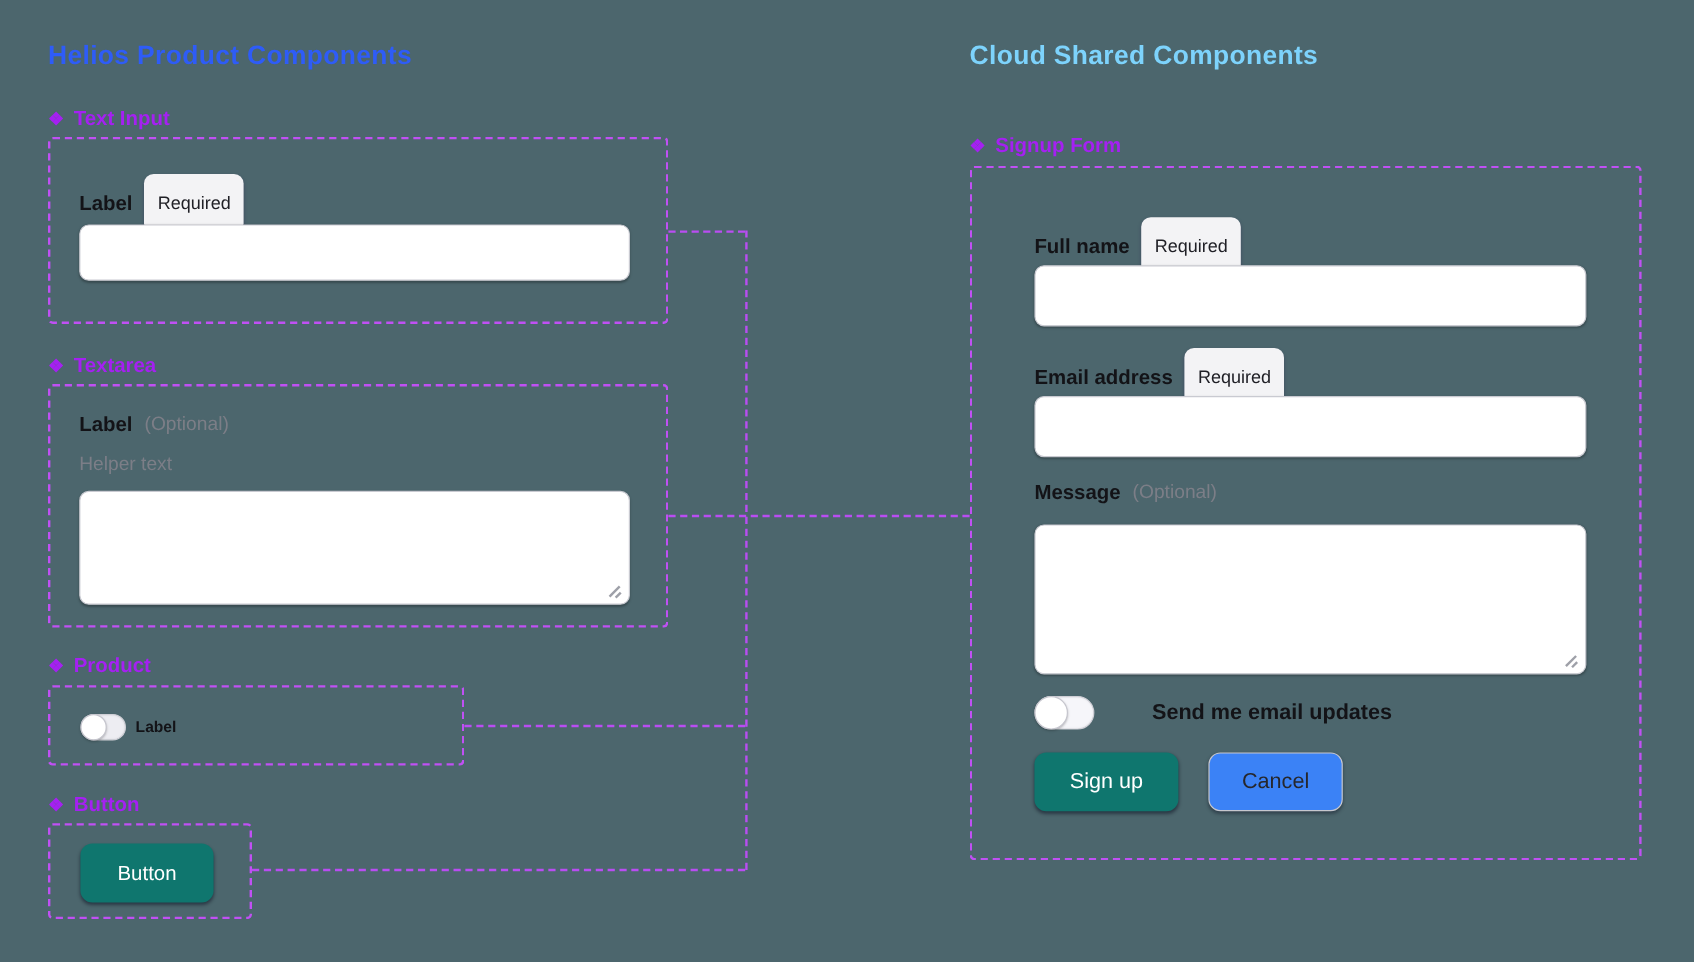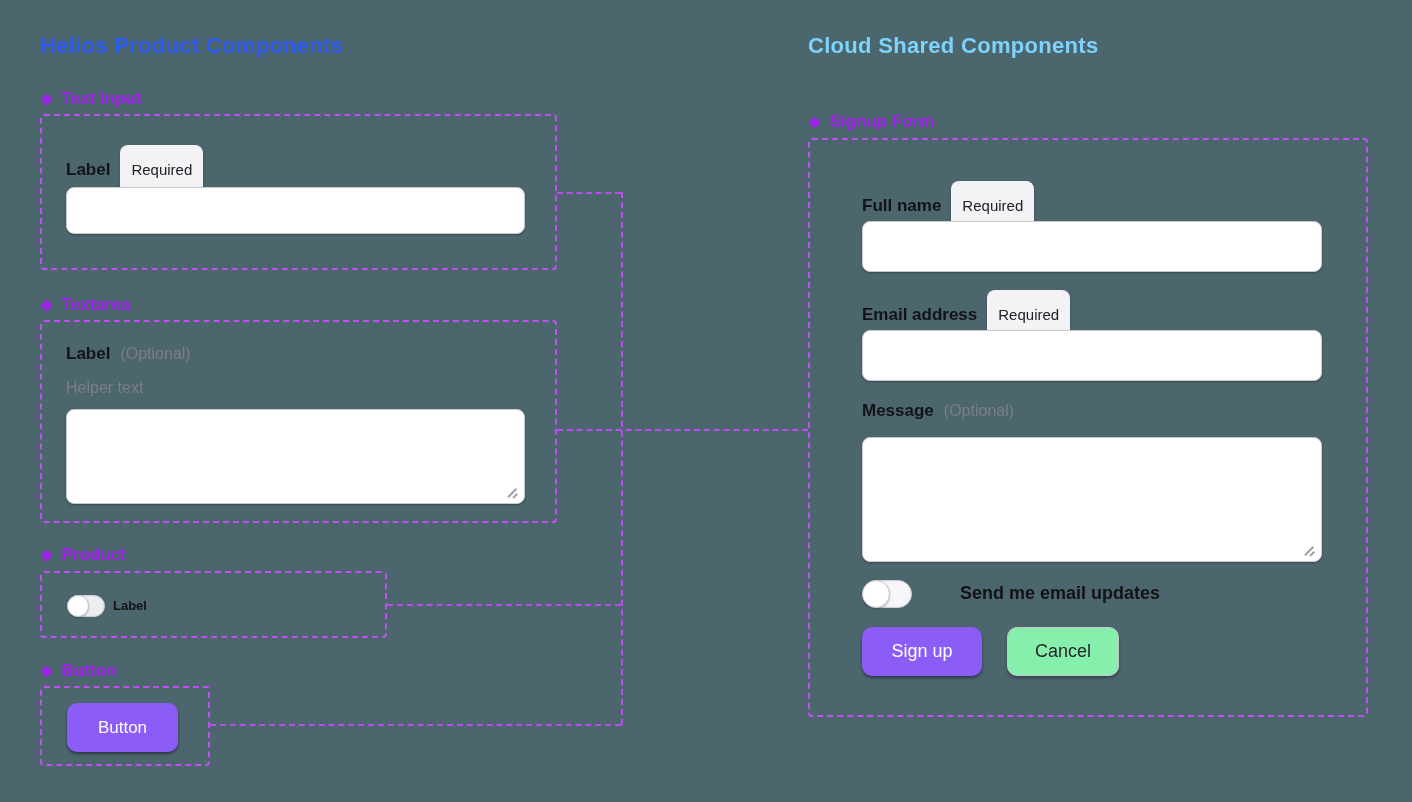--- a/index.html
+++ b/index.html
@@ -50,22 +50,22 @@
   .toggle .knob{position:absolute;left:-1px;top:-1px;background:#FFFFFF;border:1px solid #C6C6CE;
           border-radius:50%;box-shadow:0 1px 2px rgba(0,0,0,.25);box-sizing:border-box;}
   .toggle.sm{width:36px;height:20px;}
   .toggle.sm .knob{width:22px;height:22px;}
   .toggle.lg{width:48px;height:26px;background:#F6F6FA;}
   .toggle.lg .knob{width:28px;height:28px;}
 
   
   .btn{position:absolute;display:flex;align-items:center;justify-content:center;border-radius:10px;
        font-size:17px;cursor:pointer;z-index:3;box-sizing:border-box;}
-  .btn.primary{background:#8b5cf6;color:#FFFFFF;box-shadow:0 2px 3px rgba(0,0,20,.45);border:none;}
-  .btn.secondary{background:#86efac;color:#26272C;border:1px solid #C7C8CE;box-shadow:0 2px 3px rgba(0,0,20,.35);}
+  .btn.primary{background:#0f766e;color:#FFFFFF;box-shadow:0 2px 3px rgba(0,0,20,.45);border:none;}
+  .btn.secondary{background:#3b82f6;color:#26272C;border:1px solid #C7C8CE;box-shadow:0 2px 3px rgba(0,0,20,.35);}
 </style>
 </head>
 <body>
 
 <div class="canvas">
 
   <div class="connector h" style="left:557px;top:192px;width:64px;"></div>
   <div class="connector v" style="left:621px;top:192px;height:533px;"></div>
   <div class="connector h" style="left:557px;top:429px;width:251px;"></div>
   <div class="connector h" style="left:387px;top:604px;width:234px;"></div>

